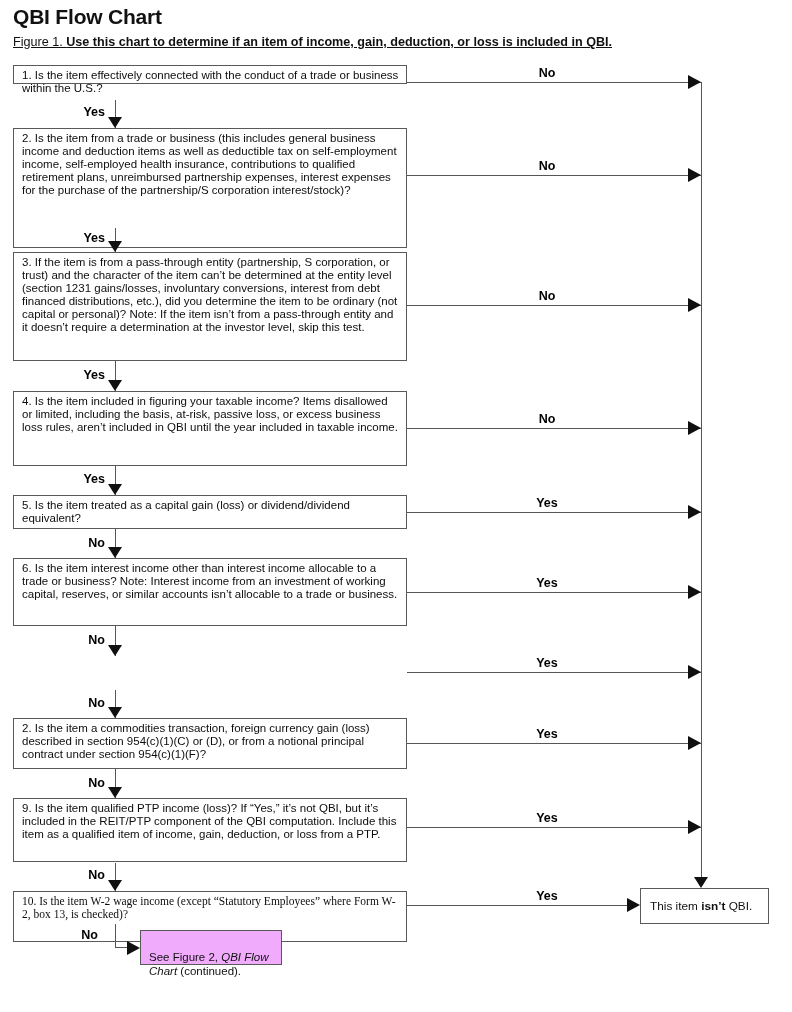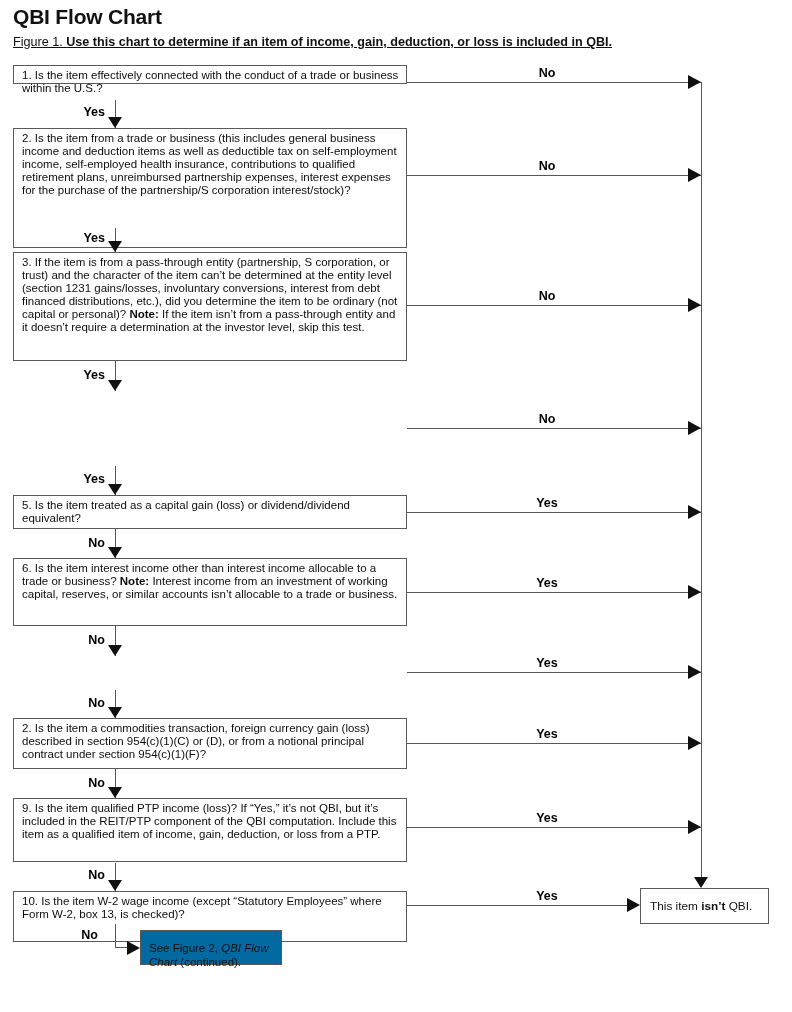--- a/index.html
+++ b/index.html
@@ -7,32 +7,32 @@
   body { font-family:"Liberation Sans", sans-serif; color:#111; }
   .page { position:relative; width:792px; height:1012px; background:#fff; overflow:hidden; }
 
   .title { position:absolute; left:13px; top:5px; font-size:21px; font-weight:bold; letter-spacing:-0.2px; }
   .subtitle { position:absolute; left:13px; top:35px; font-size:12.6px;text-decoration:underline; }
   .subtitle b { font-weight:bold; }
 
   .qbox { position:absolute; left:13px; width:394px; background:#fff;
           border:1px solid #595959; padding:3px 7px 0 8px;
           font-size:11.5px; line-height:13px; color:#0d0d0d; }
-  .qbox b { font-weight:bold; }
+  .qbox b { font-weight:normal; }
 
   #q1 { top:65px;  height:19px; }
   #q2 { top:128px; height:120px; }
   #q3 { top:252px; height:109px; }
   #q4 { top:391px; height:75px; }
   #q5 { top:495px; height:34px; }
   #q6 { top:558px; height:68px; }
   #q7 { top:656px; height:34px; }
   #q8 { top:718px; height:51px; }
   #q9 { top:798px; height:64px; }
-  #q10{ top:891px; height:51px; }
+  #q10{ top:891px; height:51px;font-family:Liberation Serif, serif; }
 
   .vline { position:absolute; width:1px; background:#565656; }
   .hline { position:absolute; height:1px; background:#565656; }
   .ah-d  { position:absolute; width:0; height:0;
            border-left:7px solid transparent; border-right:7px solid transparent;
            border-top:11px solid #101010; }
   .ah-r  { position:absolute; width:0; height:0;
            border-top:7px solid transparent; border-bottom:7px solid transparent;
            border-left:13px solid #101010; }
 
@@ -40,37 +40,38 @@
             font-size:12.5px; font-weight:bold; color:#000; }
   .blbl-r { position:absolute; left:497px; width:100px; text-align:center;
             font-size:12.5px; font-weight:bold; color:#000; }
 
   .outcome { position:absolute; left:640px; top:888px; width:129px; height:36px;
              border:1px solid #595959; background:#fff; display:flex; align-items:center;
              padding-left:9px; font-size:11.8px; }
   .outcome b { font-weight:bold; }
 
   .contbox { position:absolute; left:140px; top:930px; width:142px; height:35px;
-             border:1px solid #595959; background:#0369a1; padding:11px 6px 0 8px;
+             border:1px solid #595959; background:#f0abfc; padding:20px 6px 0 8px;
              font-size:11.5px; line-height:13.5px; }
   .contbox i { font-style:italic; }
 </style>
 </head>
 <body>
 
 <div class="page">
 
   <div class="title">QBI Flow Chart</div>
   <div class="subtitle">
     <span>Figure 1. </span><b>Use this chart to determine if an item of income, gain, deduction, or loss is included in QBI.</b>
   </div>
 
   <div class="qbox" id="q1"><span>1. Is the item effectively connected with the conduct of a trade or business within the U.S.?</span></div>
   <div class="qbox" id="q2"><span>2. Is the item from a trade or business (this includes general business income and deduction items as well as deductible tax on self-employment income, self-employed health insurance, contributions to qualified retirement plans, unreimbursed partnership expenses, interest expenses for the purchase of the partnership/S corporation interest/stock)?</span></div>
   <div class="qbox" id="q3"><span><span>3. If the item is from a pass-through entity (partnership, S corporation, or trust) and the character of the item can’t be determined at the entity level (section 1231 gains/losses, involuntary conversions, interest from debt financed distributions, etc.), did you determine the item to be ordinary (not capital or personal)? </span><b>Note:</b><span> If the item isn’t from a pass-through entity and it doesn’t require a determination at the investor level, skip this test.</span></span></div>
+  <div class="qbox" id="q4"><span>4. Is the item included in figuring your taxable income? Items disallowed or limited, including the basis, at-risk, passive loss, or excess business loss rules, aren’t included in QBI until the year included in taxable income.</span></div>
   <div class="qbox" id="q5"><span>5. Is the item treated as a capital gain (loss) or dividend/dividend equivalent?</span></div>
   <div class="qbox" id="q6"><span><span>6. Is the item interest income other than interest income allocable to a trade or business? </span><b>Note:</b><span> Interest income from an investment of working capital, reserves, or similar accounts isn’t allocable to a trade or business.</span></span></div>
   <div class="qbox" id="q8"><span>2. Is the item a commodities transaction, foreign currency gain (loss) described in section 954(c)(1)(C) or (D), or from a notional principal contract under section 954(c)(1)(F)?</span></div>
   <div class="qbox" id="q9"><span>9. Is the item qualified PTP income (loss)? If “Yes,” it’s not QBI, but it’s included in the REIT/PTP component of the QBI computation. Include this item as a qualified item of income, gain, deduction, or loss from a PTP.</span></div>
   <div class="qbox" id="q10"><span>10. Is the item W-2 wage income (except “Statutory Employees” where Form W-2, box 13, is checked)?</span></div>
 
   <div class="vline" style="left:115px;top:100px;height:28px"></div>
   <div class="ah-d" style="left:108px;top:117px"></div>
   <div class="blbl-d" style="top:105px">Yes</div>
 

